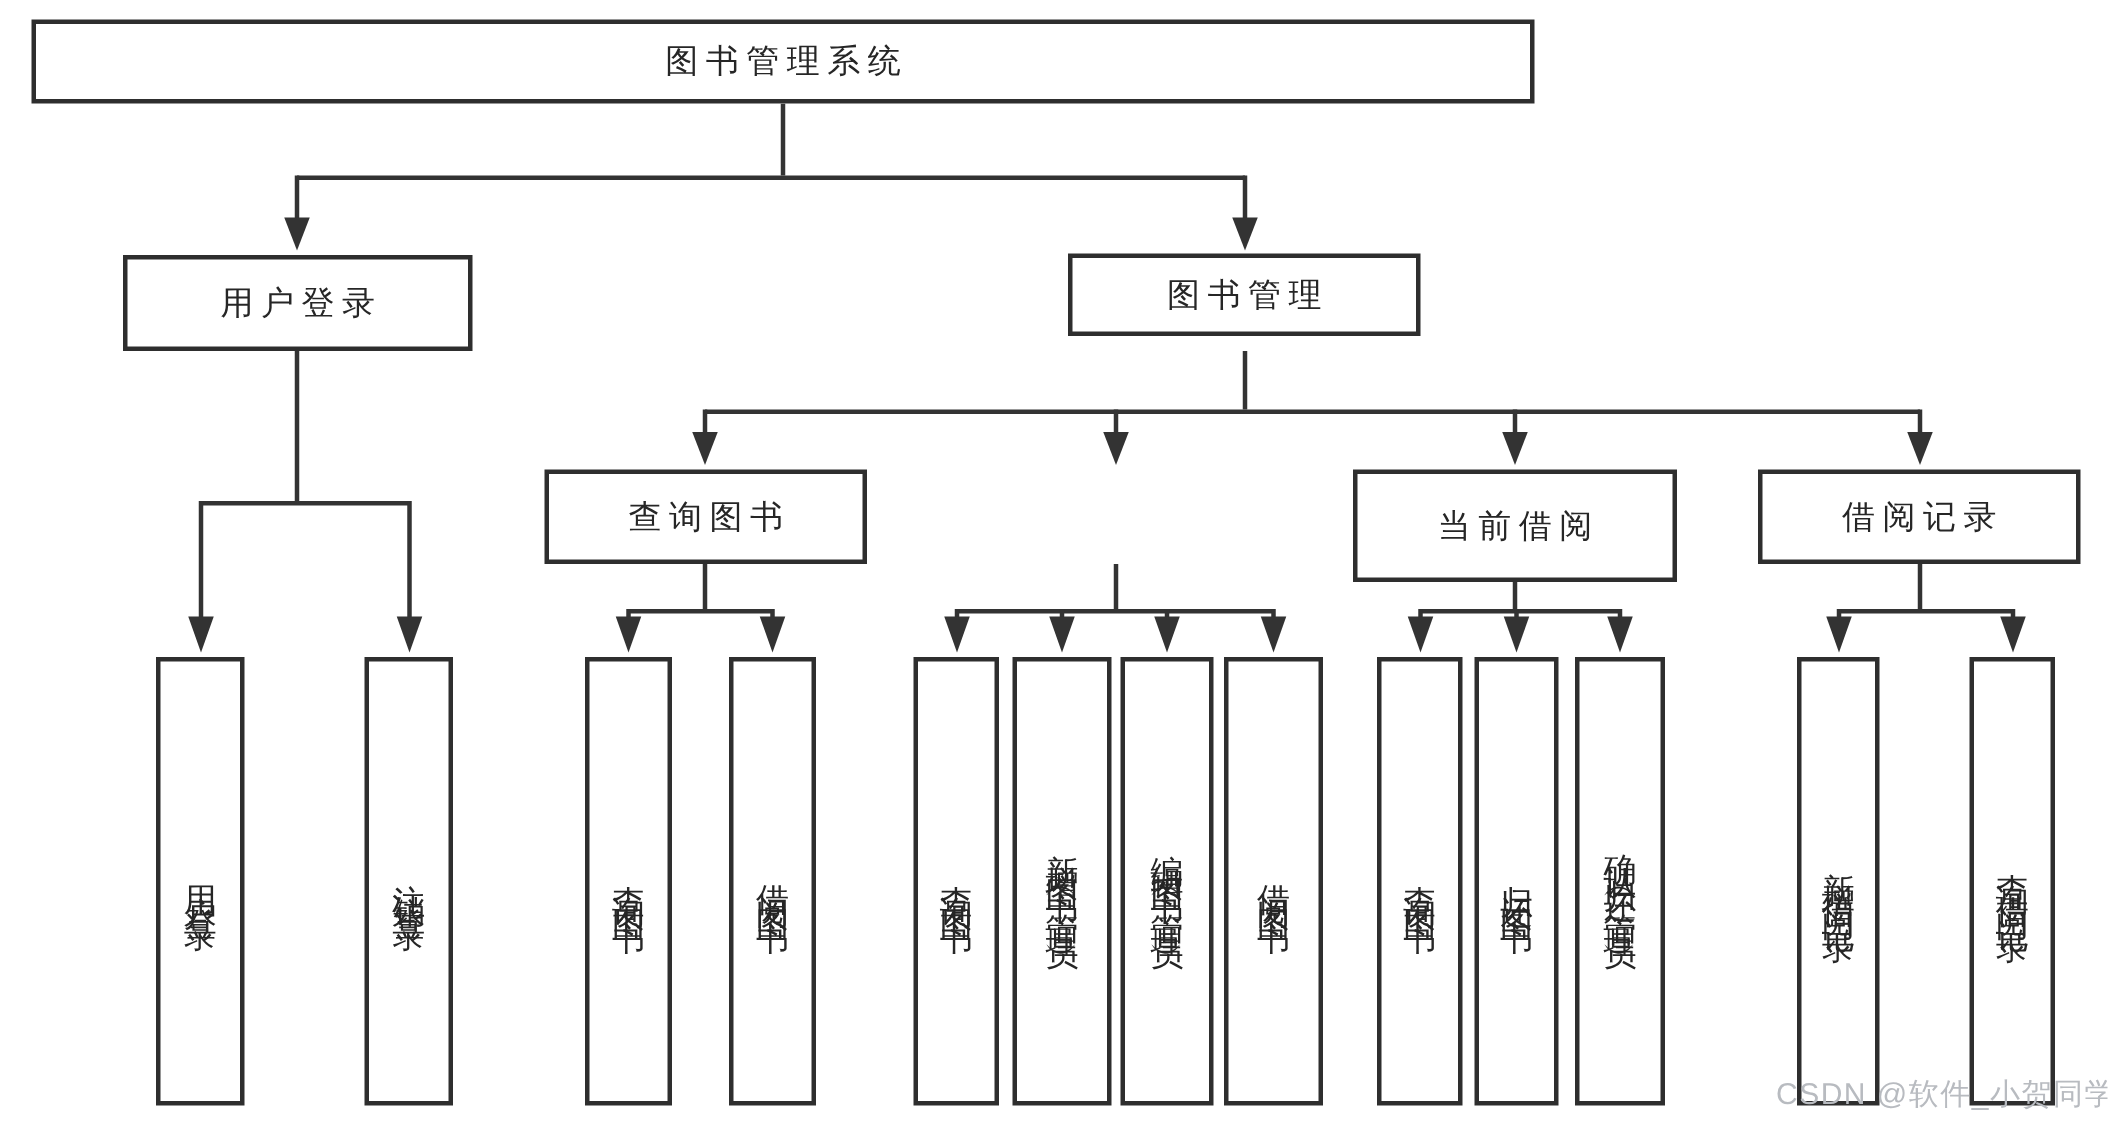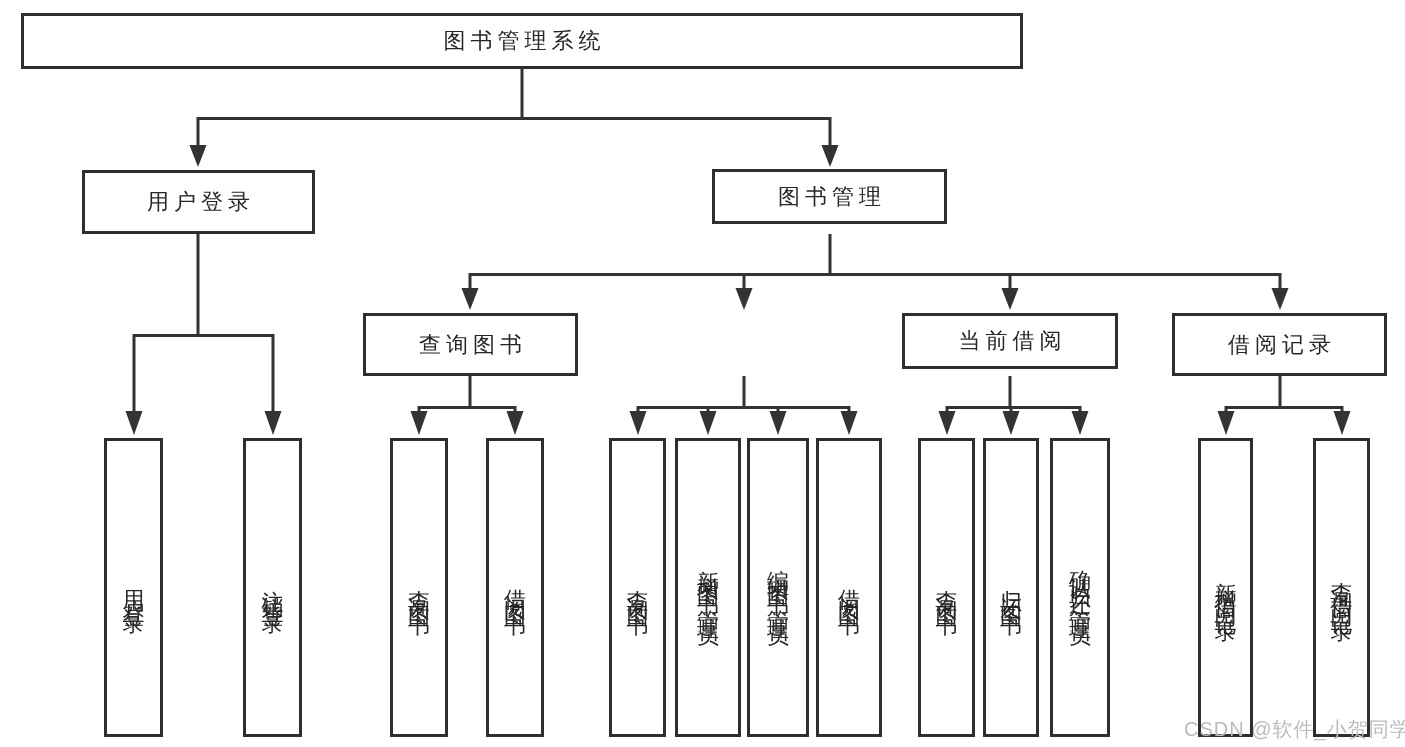--- a/index.html
+++ b/index.html
@@ -131,21 +131,21 @@
       <polygon points="1333.5,411 1350.5,411 1342,435"></polygon>
     </g>
   </svg>
 
   <div class="node" style="left:21px;top:13px;width:1002px;height:56px">图书管理系统</div>
 
   <div class="node" style="left:82px;top:170px;width:233px;height:64px">用户登录</div>
   <div class="node" style="left:712px;top:169px;width:235px;height:55px">图书管理</div>
 
   <div class="node" style="left:363px;top:313px;width:215px;height:63px">查询图书</div>
-  <div class="node" style="left:902px;top:313px;width:216px;height:56px">当前借阅</div>
+  <div class="node" style="left:902px;top:313px;width:216px;height:75px">当前借阅</div>
   <div class="node" style="left:1172px;top:313px;width:215px;height:63px">借阅记录</div>
 
   <div class="node leaf" style="left:104px;top:438px;width:59px;height:299px">
     <span class="vtext">用户登录</span>
   </div>
   <div class="node leaf" style="left:243px;top:438px;width:59px;height:299px">
     <span class="vtext">注销登录</span>
   </div>
 
   <div class="node leaf" style="left:390px;top:438px;width:58px;height:299px">

